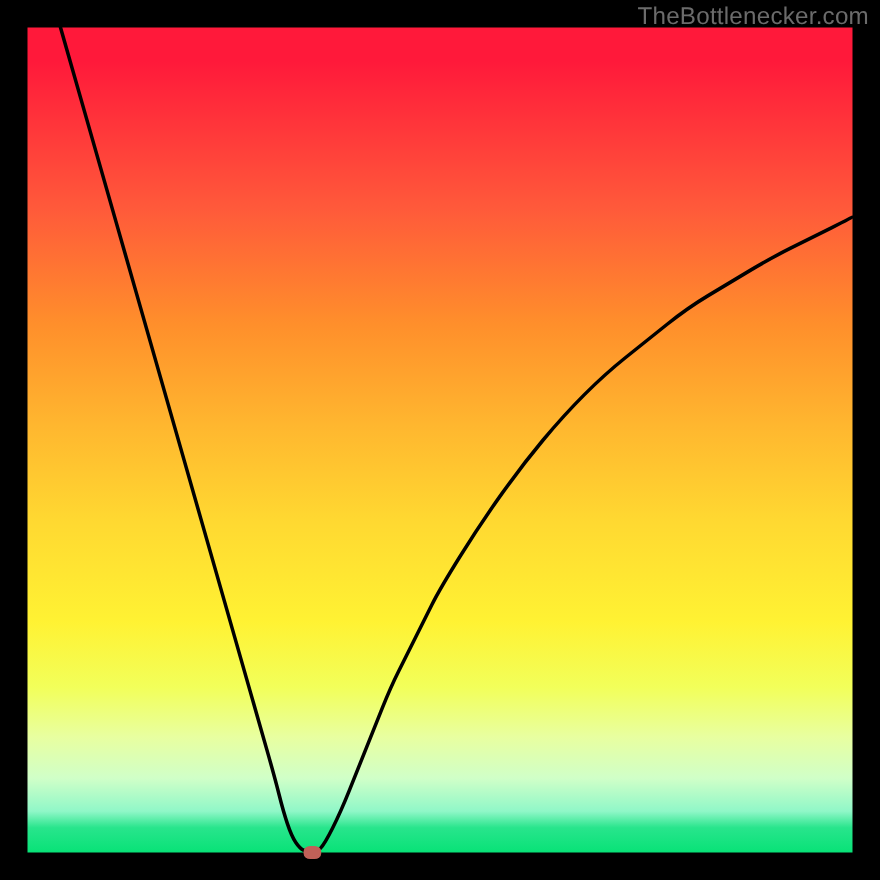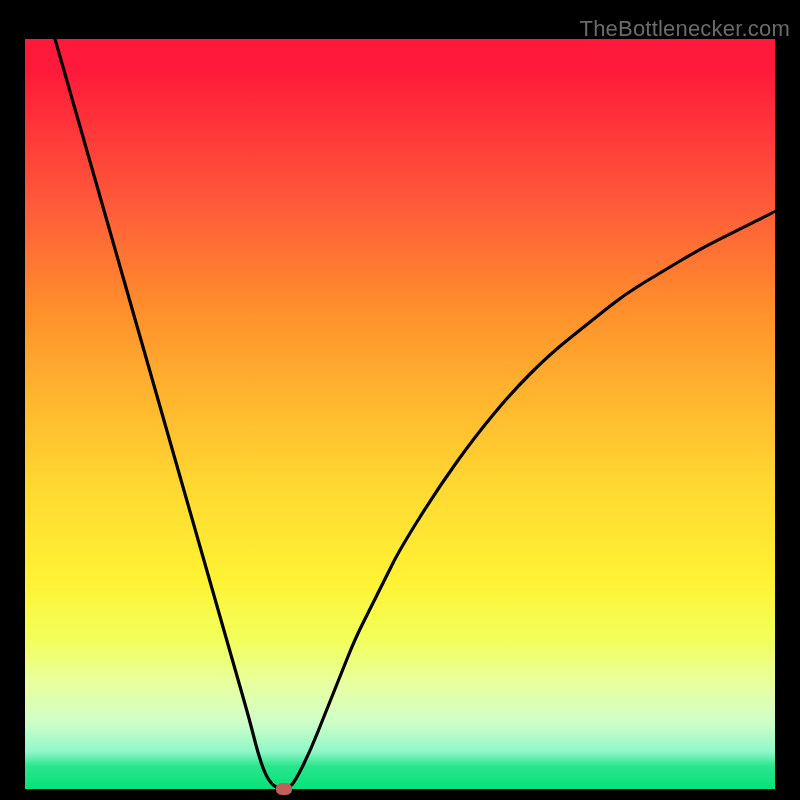--- a/index.html
+++ b/index.html
@@ -2,21 +2,20 @@
 <html><head>
 <meta charset="utf-8">
 <style>
   * { margin: 0; padding: 0; box-sizing: border-box; }
   html, body { width: 800px; height: 800px; overflow: hidden; background: #000; }
   .frame {
     position: relative;
     width: 800px;
     height: 640px;
     background: #000;
-    margin-top: 14px;
   }
   .plot-area {
     position: absolute;
     left: 25px;
     top: 25px;
     width: 750px;
     height: 750px;
     background: linear-gradient(
       to bottom,
       #ff193a 0%,

